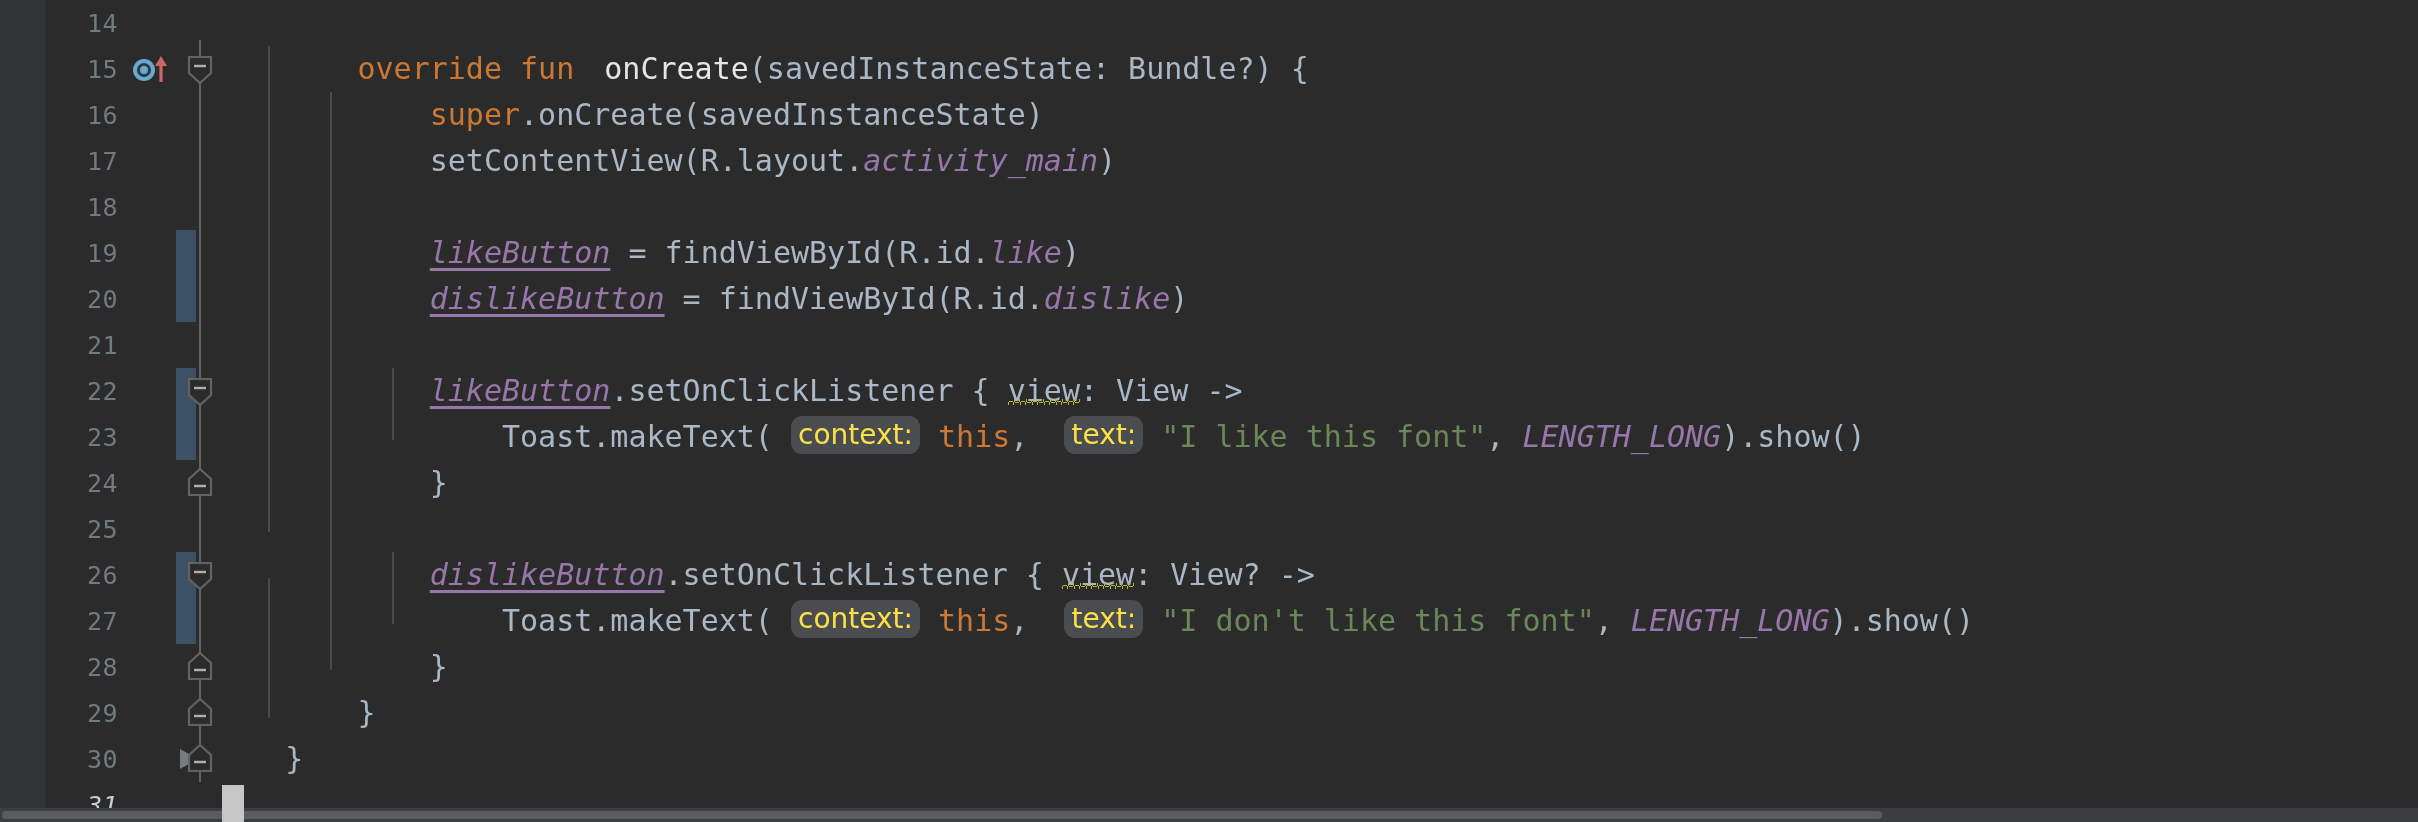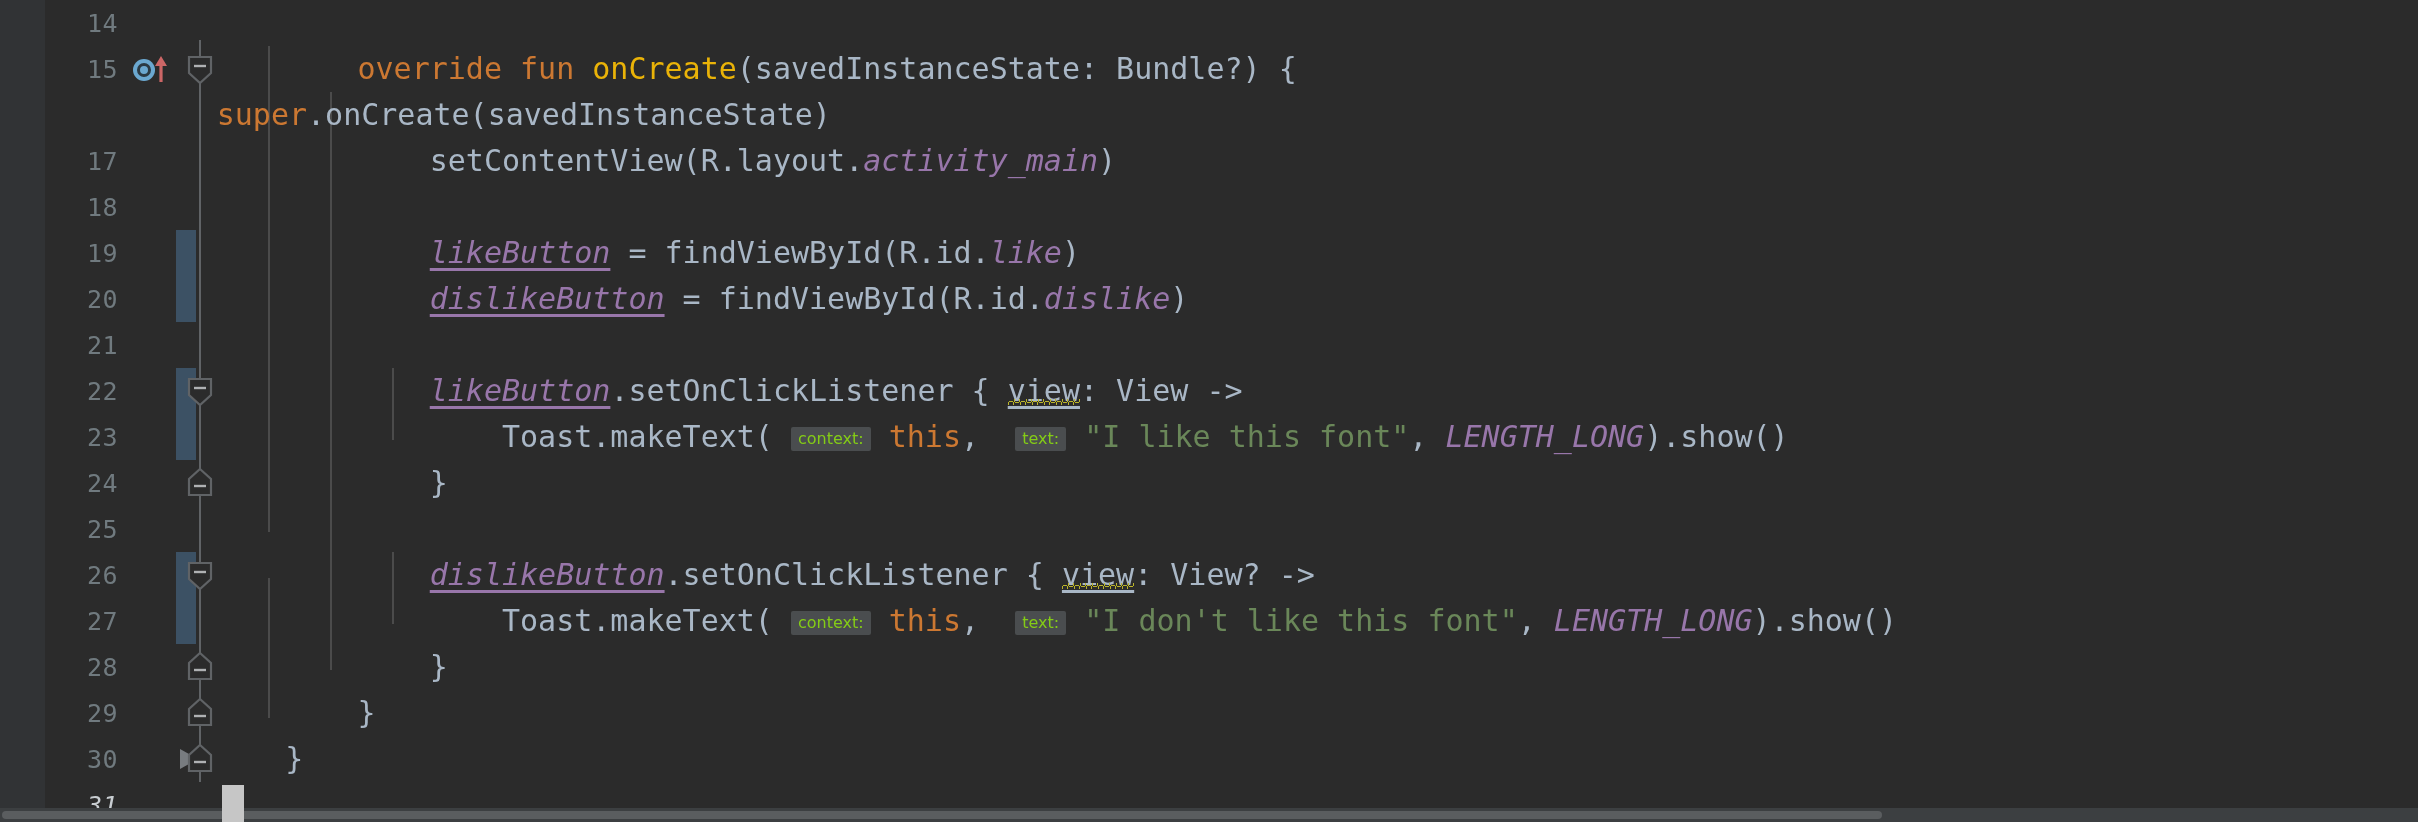--- a/index.html
+++ b/index.html
@@ -118,34 +118,34 @@
     font-family: "DejaVu Sans Mono", monospace;
     font-size: 30px;
     line-height: 46px;
     white-space: pre;
     color: #A9B7C6;
     letter-spacing: 0px;
     overflow: visible;
   }
 
   .kw      { color: #CC7832; }
-  .fnname  { color: #eab308; }
+  .fnname  { color: #e5e5e5; margin-left: 12px; }
   .ident   { color: #A9B7C6; margin-top: 10px; }
   .field   { color: #9876AA; text-decoration: underline; text-underline-offset: 5px; font-style: italic; }
   .prop    { color: #9876AA; font-style: italic; }
   .str     { color: #6A8759; }
 
   
   .hint {
     background: #4A4D4F;
-    color: #84cc16;
+    color: #fde047;
     font-family: "DejaVu Sans", sans-serif;
-    font-size: 16px;
+    font-size: 28px;
     padding: 2px 7px 3px 7px;
-    border-radius: 2px;
+    border-radius: 11px;
     letter-spacing: 0px;
     position: relative;
     top: -3px;
   }
 
   
   .wavy {
     position: relative;
   }
   .wavy::after {
@@ -153,21 +153,21 @@
     position: absolute;
     left: 0; right: 0;
     bottom: 3px;
     height: 6px;
     background-image:
       radial-gradient(circle at 3px 5px, transparent 2.2px, #BBB529 2.3px, #BBB529 3.3px, transparent 3.4px),
       radial-gradient(circle at 9px 1px, transparent 2.2px, #BBB529 2.3px, #BBB529 3.3px, transparent 3.4px);
     background-size: 12px 6px;
     background-repeat: repeat-x;
   }
-  .usoft { text-decoration: underline; text-decoration-color: #A9B7C6; text-underline-offset: 5px; text-align: right; }
+  .usoft { text-decoration-color: #A9B7C6; text-underline-offset: 5px; text-align: right; }
 
   
   .indent-guides {
     position: absolute;
     left: 0; top: 0;
     width: 2418px;
     height: 822px;
     pointer-events: none;
   }
   .iguide {
@@ -243,20 +243,23 @@
           <span class="fold-box">
       <svg width="32" height="32" viewBox="0 0 32 32">
         <path d="M5 4 H27 V20 L16 30 L5 20 Z" fill="#2B2B2B" stroke="#606366" stroke-width="2.2"></path>
         <line x1="10" y1="13" x2="22" y2="13" stroke="#AFB1B3" stroke-width="2.4"></line>
       </svg>
     </span>
         </div>
       <div class="code"><span class="ident">        </span><span class="kw">override</span><span class="ident"> </span><span class="kw">fun</span><span class="ident"> </span><span class="fnname">onCreate</span><span class="ident">(savedInstanceState: Bundle?) {</span></div>
     </div>
       <div class="row">
+      <div class="gutter">
+          <span class="lineno">16</span>
+        </div>
       <div class="code"><span class="ident">            </span><span class="kw">super</span><span class="ident">.onCreate(savedInstanceState)</span></div>
     </div>
       <div class="row">
       <div class="gutter">
           <span class="lineno">17</span>
         </div>
       <div class="code"><span class="ident">            </span><span class="ident">setContentView(R.layout.</span><span class="prop">activity_main</span><span class="ident">)</span></div>
     </div>
       <div class="row">
       <div class="gutter">

